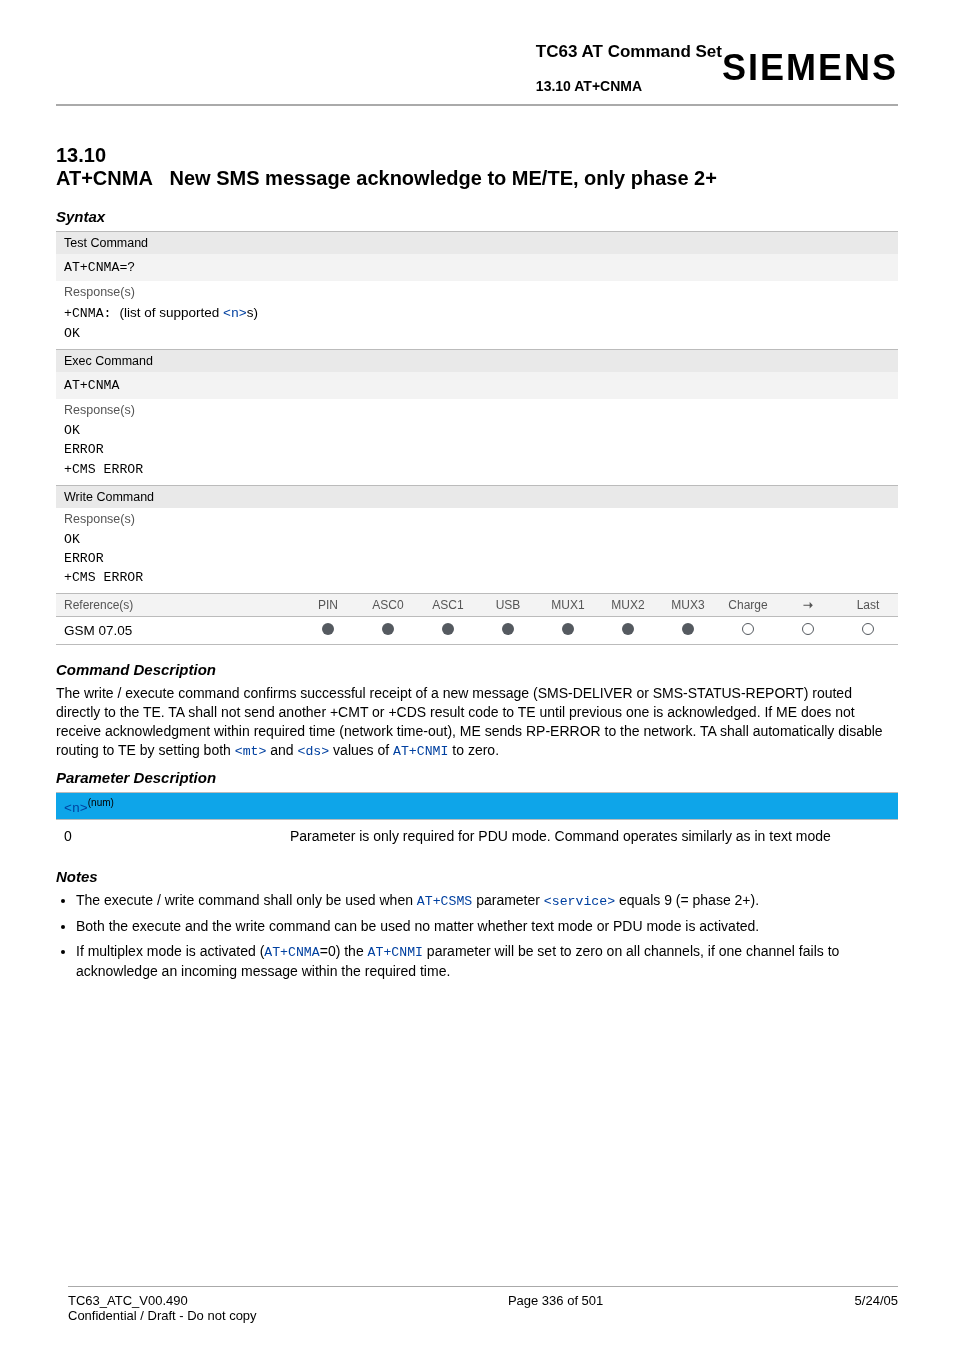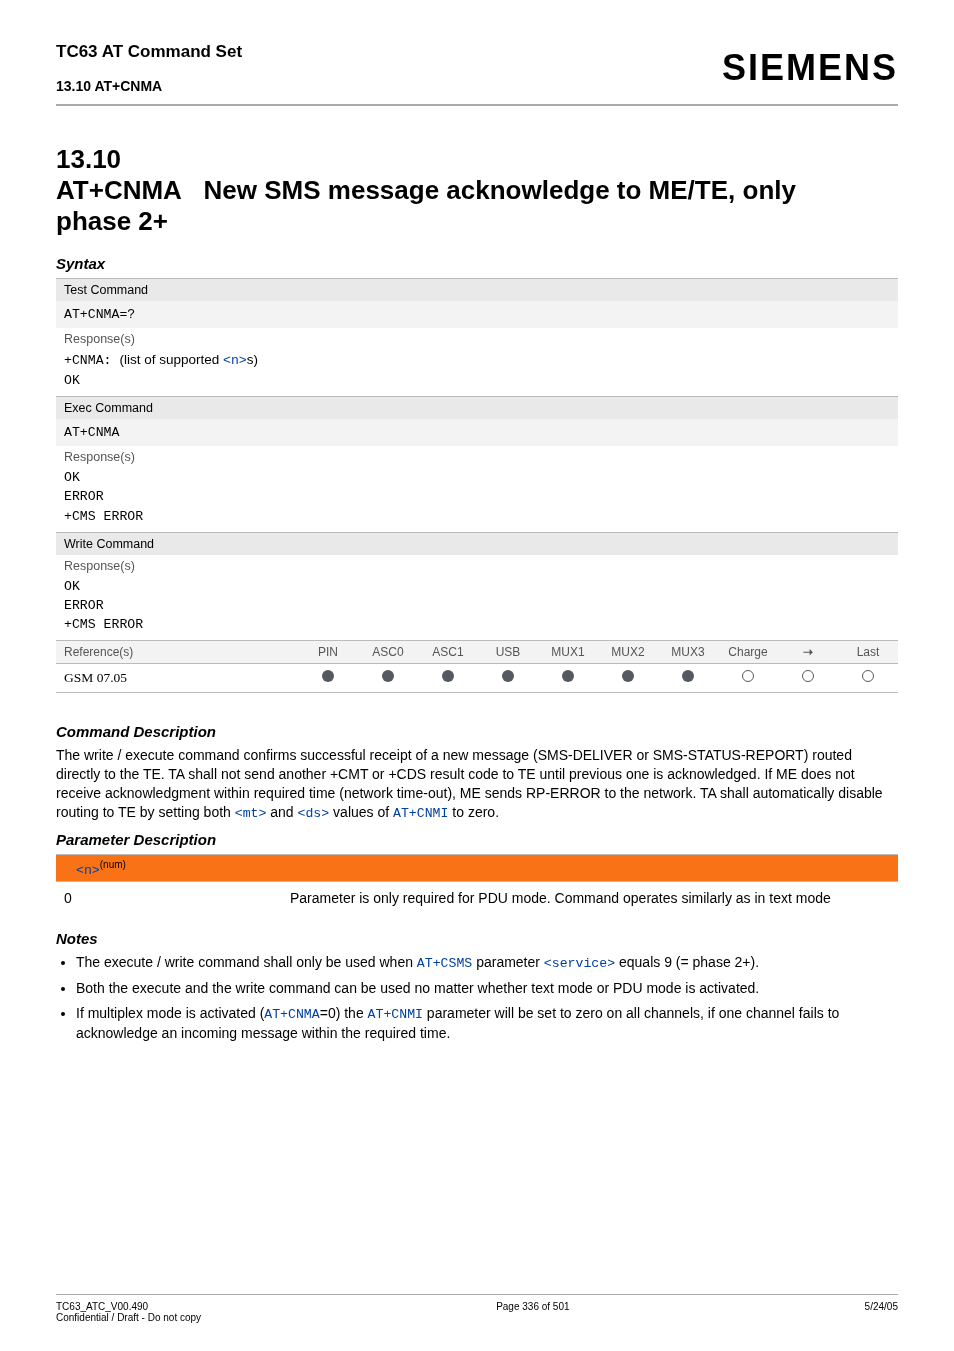--- a/index.html
+++ b/index.html
@@ -14,36 +14,36 @@
   }
   .page {
     width: 954px;
     min-height: 1351px;
     padding: 42px 56px 28px 56px;
     box-sizing: border-box;
     position: relative;
   }
   .header-row {
     display: flex;
-    justify-content: space-between;
+    justify-content: flex-end;
     align-items: center;
   }
   .doc-title-block { }
   .doc-title-main { font-weight: bold; font-size: 17px; }
   .doc-title-sub  { font-weight: bold; font-size: 14px; color: #000; margin-top:16px; }
   .logo {
     font-family: Arial, Helvetica, sans-serif;
     font-weight: 900;
     font-size: 36px;
     letter-spacing: 2px;
   }
   .hr-top { border: none; border-top: 2px solid #aaa; margin: 10px 0 38px 0; }
   .hr-bot { border: none; border-top: 1px solid #aaa; margin: 8px 0 6px 0; }
 
-  .section-title { font-weight: bold; font-size: 26px; margin-bottom:18px;}
+  .section-title { font-weight: bold; font-size: 20px; margin-bottom:18px;}
   .section-title .num { display:inline-block; width:85px; vertical-align:top;}
   .section-title .txt { display:inline-block; width: calc(100% - 90px); vertical-align:top;}
 
   .subhead { font-weight: bold; font-style: italic; font-size: 15px; margin: 14px 0 6px 0;}
 
   .syntax-table {
     width: 100%;
     border-collapse: collapse;
     font-size: 13.5px;
     margin-top:4px;
@@ -60,40 +60,40 @@
   .resp-label td { color:#555; font-size:12.5px; padding-top:4px; padding-bottom:2px;}
   .resp-body td { padding-top:2px; padding-bottom:6px; line-height:1.45;}
 
   .mono { font-family: "Courier New", Courier, monospace; font-size:13.2px;}
   .blue { color: #0040a0; }
 
   
   .matrix-header-row td { border-top:1px solid #bbb; background:#f3f3f3; color:#555; font-size:12px; padding-top:4px; padding-bottom:4px;}
   .matrix-header-row .ref-label { text-align:left; padding-left:8px;}
   .matrix-header-row .col { text-align:center; width:44px;}
-  .matrix-data-row td { background:#fff; border-top:1px solid #bbb; border-bottom:1px solid #bbb; padding-top:6px; padding-bottom:6px;font-family:Liberation Serif, serif;}
+  .matrix-data-row td { background:#fff; border-top:1px solid #bbb; border-bottom:1px solid #bbb; padding-top:6px; padding-bottom:6px;}
   .matrix-data-row .col { text-align:center;}
   .dot-f { display:inline-block; width:12px; height:12px; border-radius:50%; background:#555a60;}
   .dot-e { display:inline-block; width:10px; height:10px; border-radius:50%; border:1.6px solid #555a60; background:transparent;}
   .arrow { font-weight:bold; color:#333; }
 
   .body-text { font-size:14px; line-height:1.35; }
 
   .param-table { width:100%; border-collapse:collapse; font-size:14px; margin-top:6px;}
-  .param-table .ph td { background:#f97316; border-top:1px solid #bbb; border-bottom:1px solid #bbb; padding:4px 20px;}
+  .param-table .ph td { background:#0ea5e9; border-top:1px solid #bbb; border-bottom:1px solid #bbb; padding:4px 8px;}
   .param-table .pv td { padding:8px 8px; vertical-align:top;}
   .param-table .pv td:first-child { width:210px;}
 
   ul.notes { margin:6px 0 0 2px; padding:0 0 0 18px; font-size:14px; line-height:1.35;}
   ul.notes li { margin-bottom:6px; }
 
   .footer {
     position:absolute;
-    bottom:28px; left:56px; right:56px;
-    font-size:10px;
+    bottom:28px; left:68px; right:56px;
+    font-size:13px;
   }
   .footer-row { display:flex; justify-content:space-between; }
   sup { font-size:10px;}
 </style>
 </head>
 <body>
 
 <div class="page">
 
   <div class="header-row">
@@ -186,21 +186,21 @@
       <td class="col"><span class="dot-f"></span></td>
       <td class="col"><span class="dot-f"></span></td>
       <td class="col"><span class="dot-f"></span></td>
       <td class="col"><span class="dot-e"></span></td>
       <td class="col"><span class="dot-e"></span></td>
       <td class="col"><span class="dot-e"></span></td>
     </tr>
   </tbody>
     </table>
 
-  <div class="subhead" style="margin-top:30px;">Command Description</div>
+  <div class="subhead" style="margin-top:16px;">Command Description</div>
   <div class="body-text">
     <span>The write / execute command confirms successful receipt of a new message (SMS-DELIVER or SMS-STATUS-REPORT) routed directly to the TE. TA shall not send another +CMT or +CDS result code to TE until previous one is acknowledged. If ME does not receive acknowledgment within required time (network time-out), ME sends RP-ERROR to the network. TA shall automatically disable routing to TE by setting both </span><span class="mono blue">&lt;mt&gt;</span><span> and </span><span class="mono blue">&lt;ds&gt;</span><span> values of </span><span class="mono blue">AT+CNMI</span><span> to zero.</span>
   </div>
 
   <div class="subhead" style="margin-top:8px;">Parameter Description</div>
   <table class="param-table">
     <tbody>
         <tr class="ph">
           <td colspan="2">
       <span class="mono blue">&lt;n&gt;</span><sup>(num)</sup>

